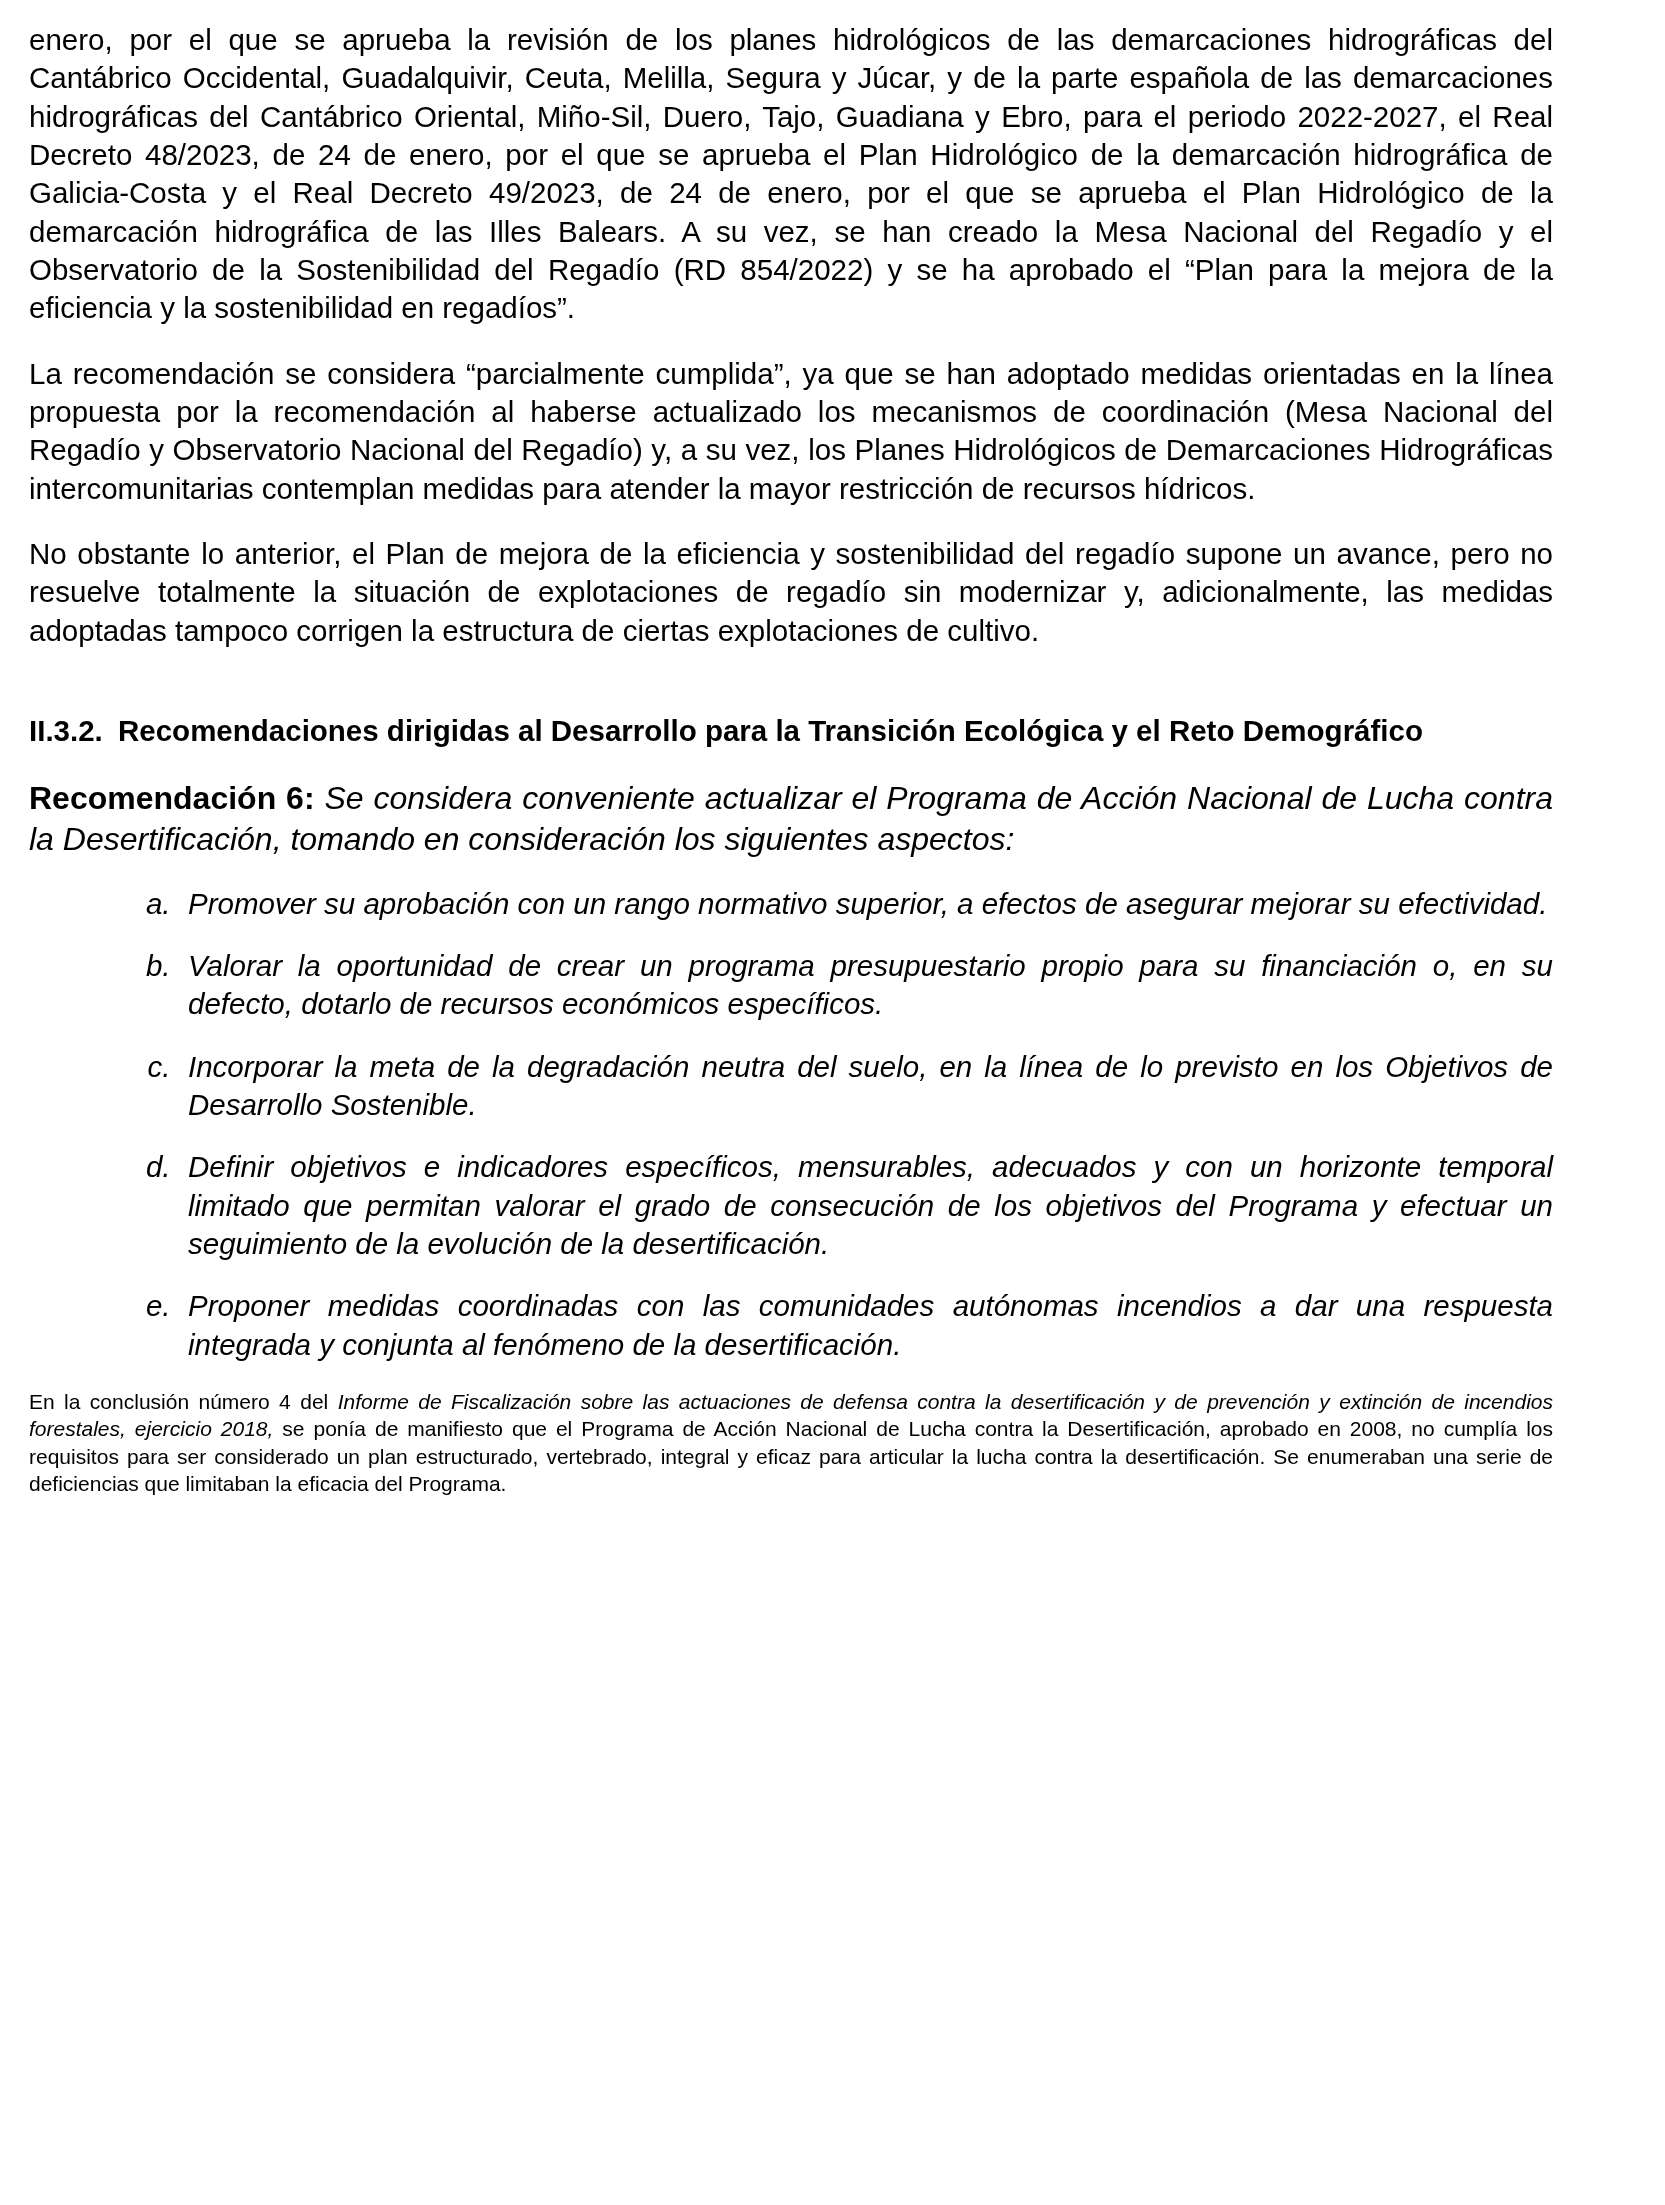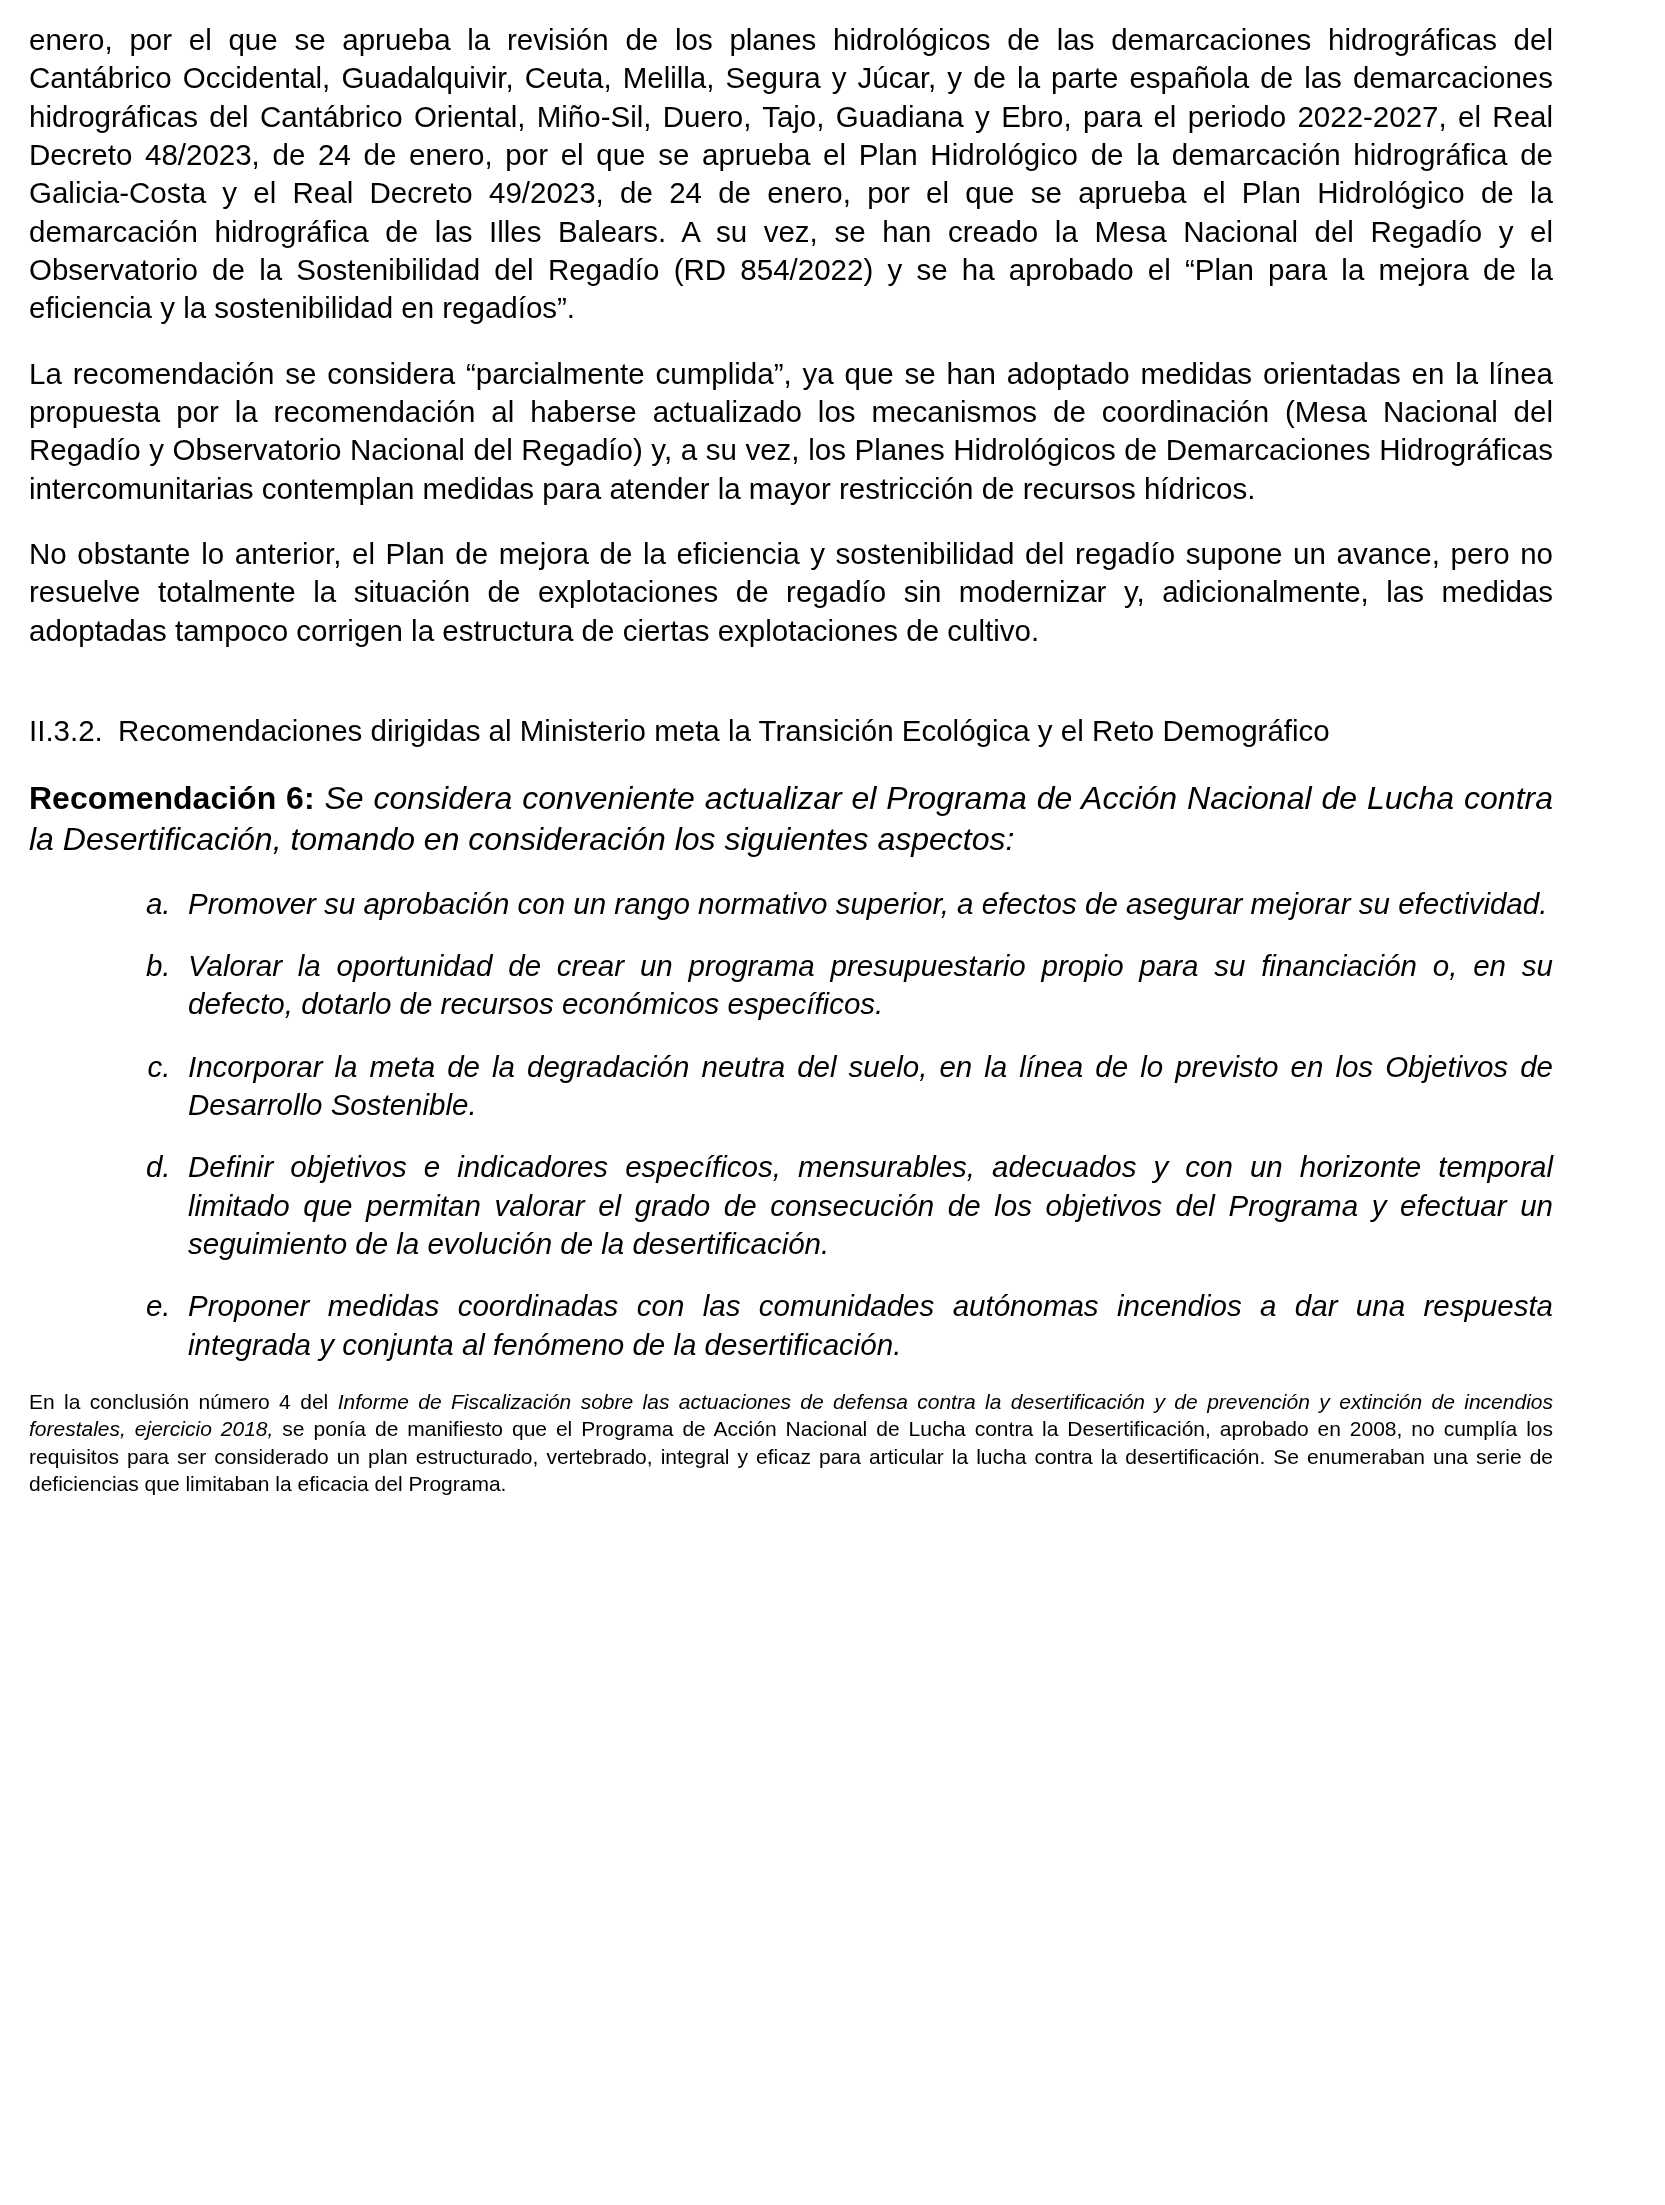--- a/index.html
+++ b/index.html
@@ -31,21 +31,21 @@
     line-height: 1.30;
     text-decoration: underline;
     margin: 0 0 27px 0;
   }
   .spacer-lg {
     height: 35px;
   }
   .section-head {
     display: flex;
     font-size: 29.5px;
-    font-weight: normal;
+    font-weight: bold;
     line-height: 1.30;
     margin: 0 0 27px 0;
   }
   .section-head .num {
     width: 89px;
     flex: 0 0 89px;
   }
   .section-head .text {
     flex: 1;
     text-align: justify;
@@ -103,21 +103,21 @@
 
 
   <p class="para">La recomendación se considera “parcialmente cumplida”, ya que se han adoptado medidas orientadas en la línea propuesta por la recomendación al haberse actualizado los mecanismos de coordinación (Mesa Nacional del Regadío y Observatorio Nacional del Regadío) y, a su vez, los Planes Hidrológicos de Demarcaciones Hidrográficas intercomunitarias contemplan medidas para atender la mayor restricción de recursos hídricos.</p>
 
   <p class="para">No obstante lo anterior, el Plan de mejora de la eficiencia y sostenibilidad del regadío supone un avance, pero no resuelve totalmente la situación de explotaciones de regadío sin modernizar y, adicionalmente, las medidas adoptadas tampoco corrigen la estructura de ciertas explotaciones de cultivo.</p>
 
   <div class="spacer-lg"></div>
 
   <div class="section-head">
     <span class="num">II.3.2.</span>
-    <span class="text">Recomendaciones dirigidas al Ministerio meta la Transición Ecológica y el Reto Demográfico</span>
+    <span class="text">Recomendaciones dirigidas al Desarrollo para la Transición Ecológica y el Reto Demográfico</span>
   </div>
 
   <p class="rec-para"><span class="rec-label">Recomendación 6:</span><span class="rec-body"> Se considera conveniente actualizar el Programa de Acción Nacional de Lucha contra la Desertificación, tomando en consideración los siguientes aspectos:</span></p>
 
   <div class="list">
     <div class="list-item">
       <span class="marker">a.</span>
       <span class="content">Promover su aprobación con un rango normativo superior, a efectos de asegurar mejorar su efectividad.</span>
     </div>
     <div class="list-item">

